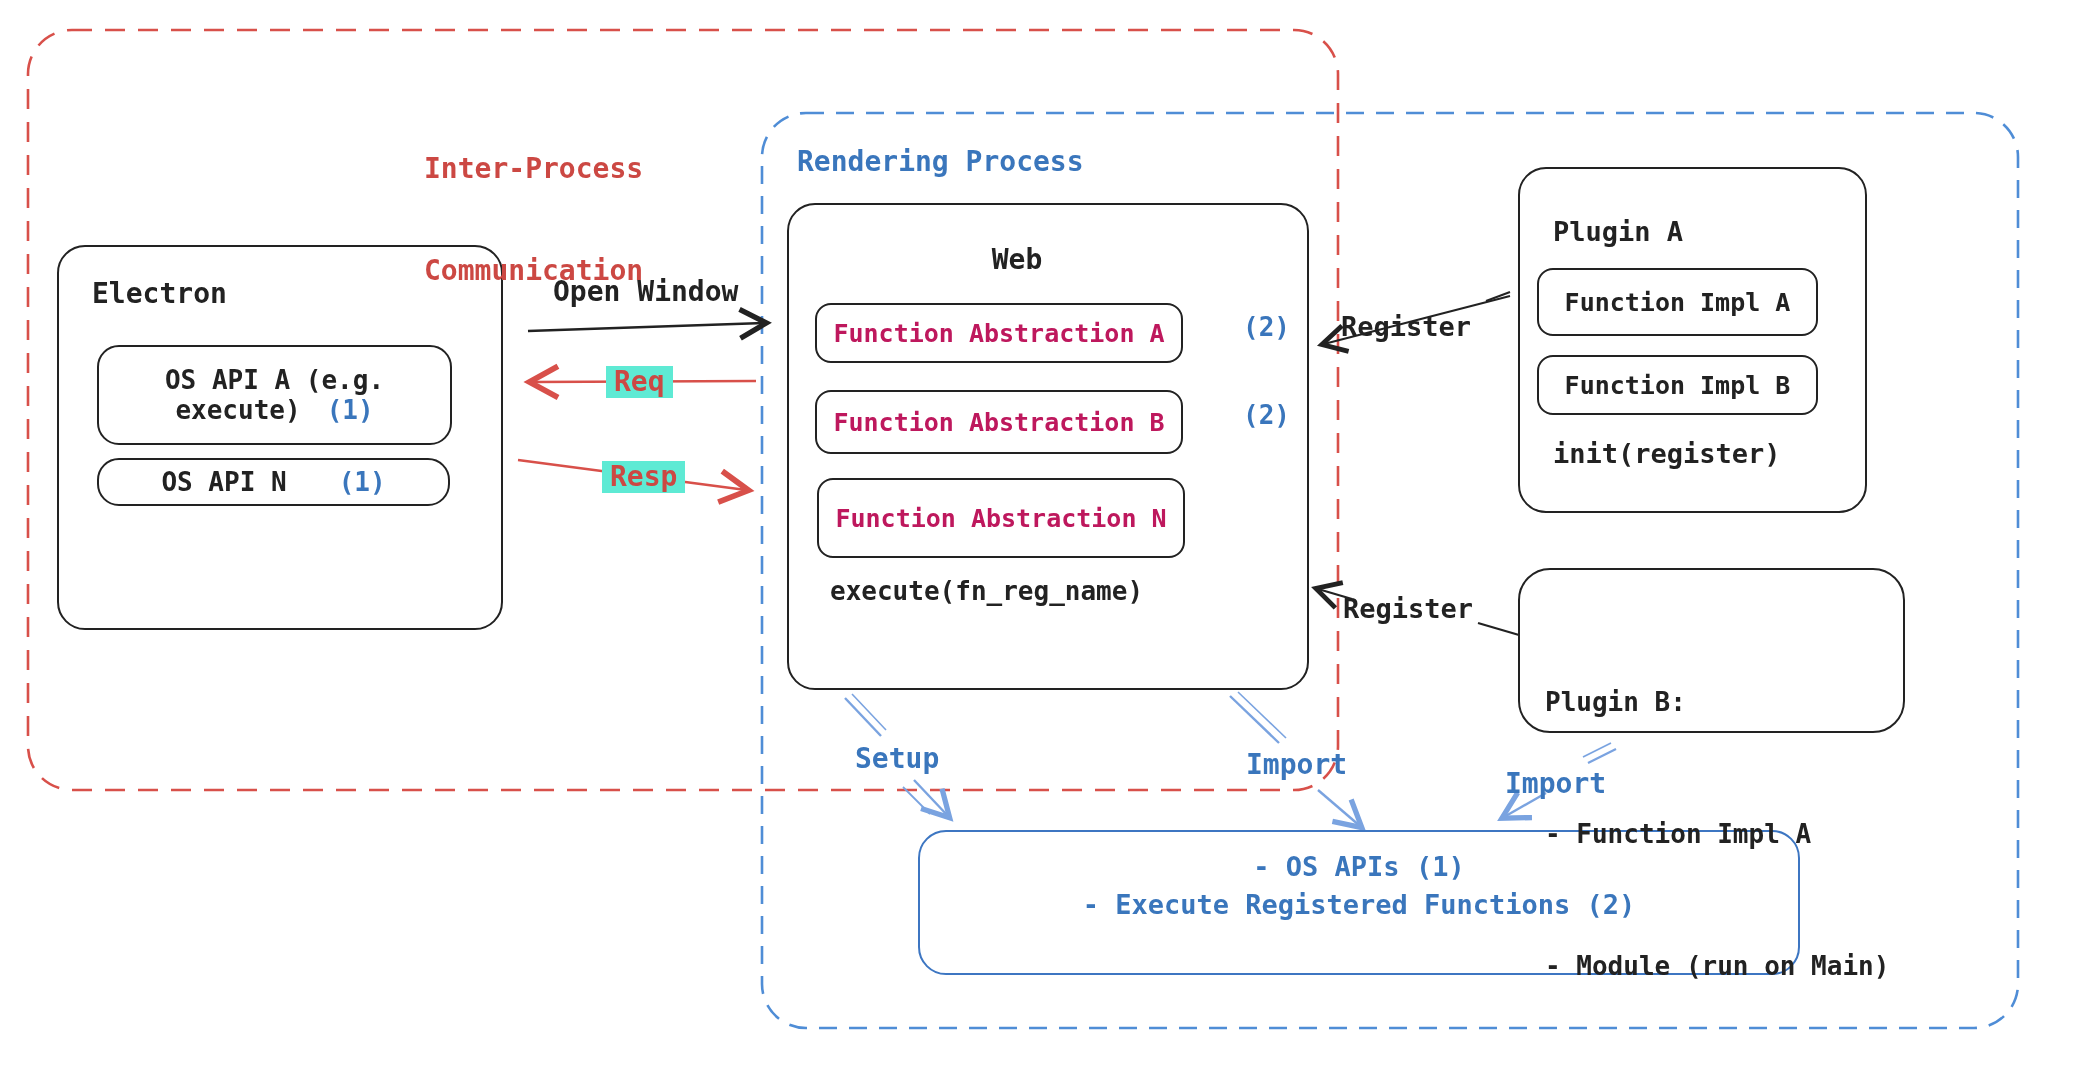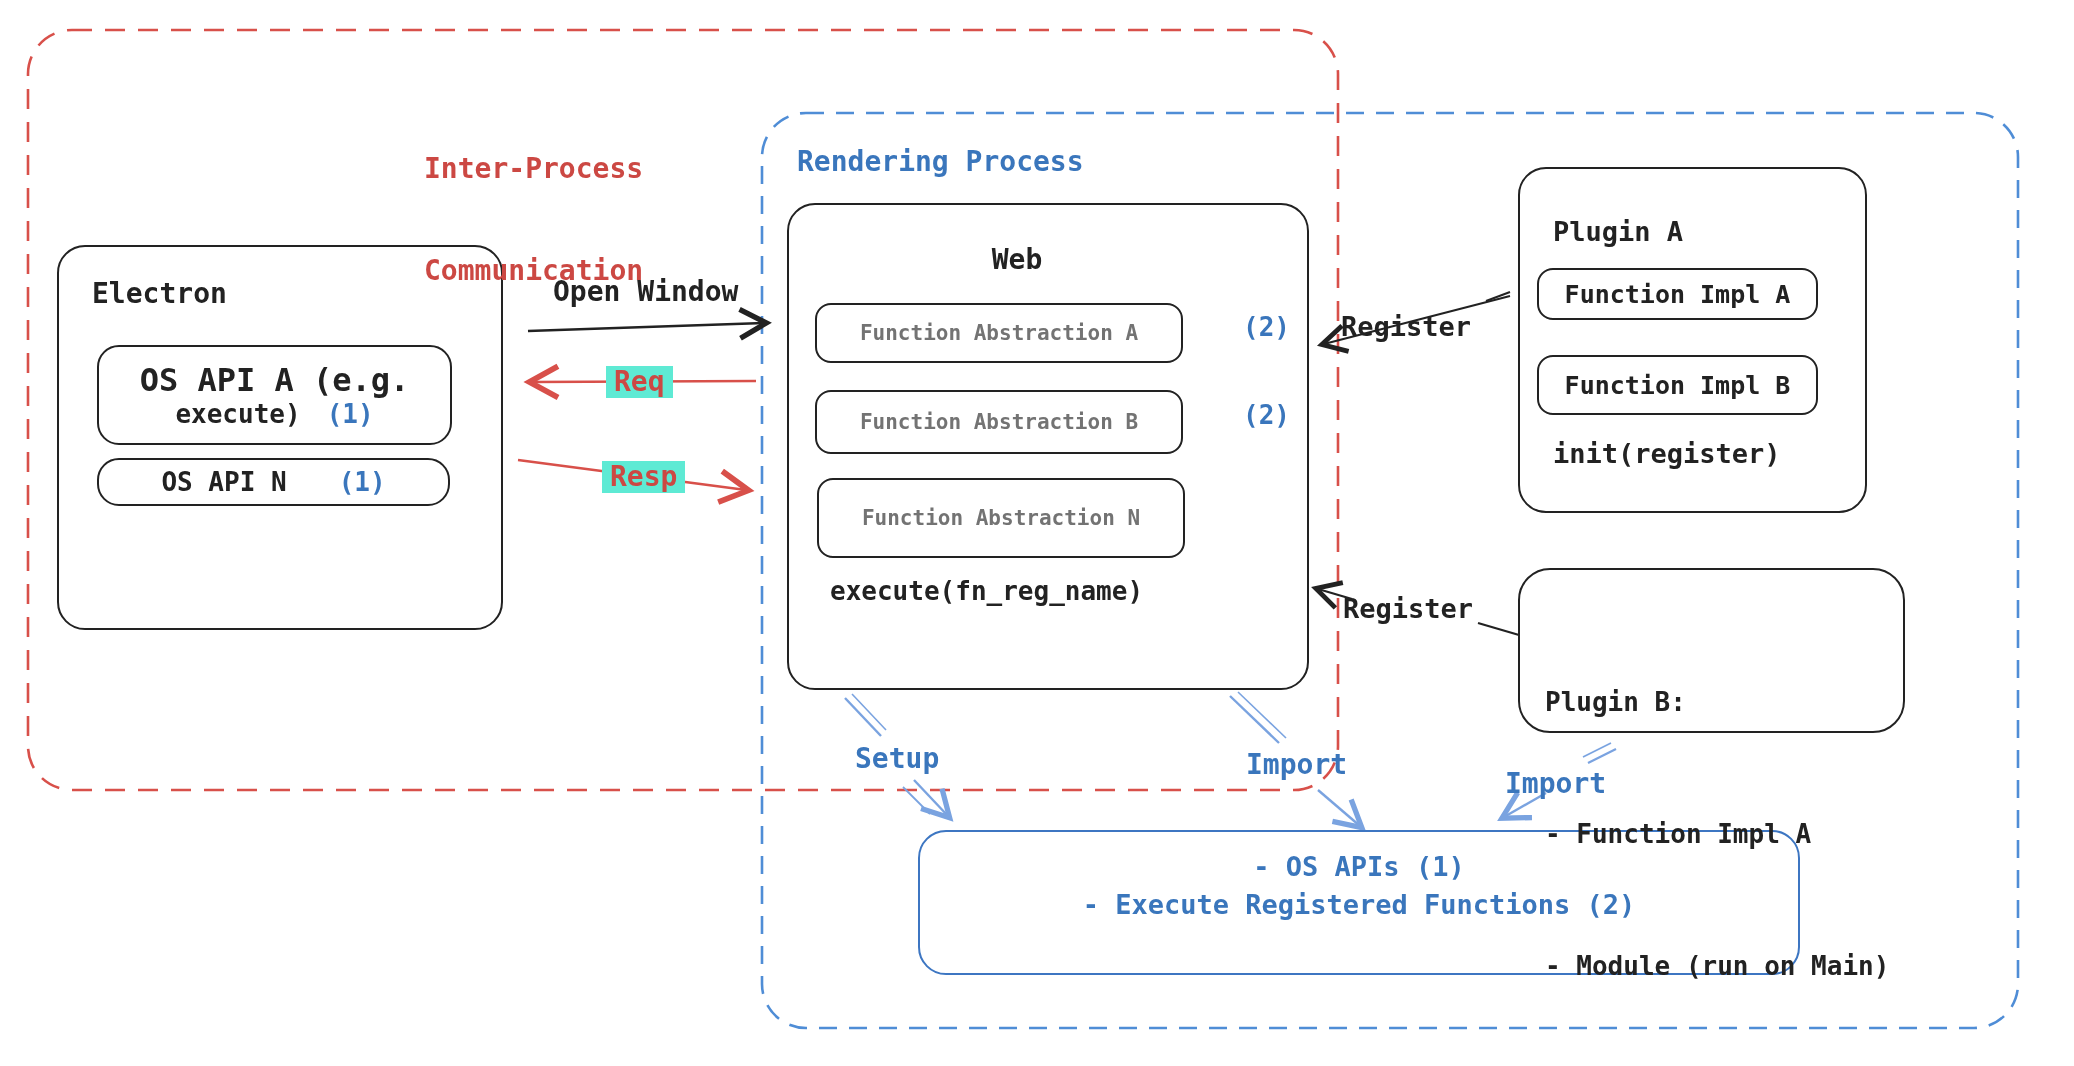--- a/index.html
+++ b/index.html
@@ -50,21 +50,21 @@
     position: absolute;
     border: 2.3px solid #3d76c2;
     border-radius: 28px;
     background: #ffffff;
     z-index: 2;
     box-sizing: border-box;
     text-align: center;
   }
   .core-line { color: #3a76bc; font-size: 27px; line-height: 38px; font-weight: bold; }
 
-  .fn-label { font-size: 21px; font-weight: bold; color: #737373; }
+  .fn-label { font-size: 25px; font-weight: bold; color: #be185d; }
   .tag { font-weight: bold; color: #3a76bc; }
 </style>
 </head>
 <body>
 
 <div id="stage">
 
   <svg class="layer" width="2074" height="1066" viewBox="0 0 2074 1066">
     <defs>
       <marker id="mk-ink" markerWidth="16" markerHeight="16" viewBox="0 0 16 16" refX="12" refY="8" orient="auto">
@@ -111,21 +111,21 @@
     <div>Inter-Process</div>
     <div>Communication</div>
   </div>
 
   <div class="label blue fw" style="left:797px; top:146px; font-size:28px;">Rendering Process</div>
 
   <div class="box" style="left:57px; top:245px; width:446px; height:385px;"></div>
   <div class="label fw ink" style="left:92px; top:278px; font-size:28px;">Electron</div>
 
   <div class="innerbox" style="left:97px; top:345px; width:355px; height:100px; border-radius:22px; flex-direction:column;">
-    <div style="font-size:32px; font-weight:bold;">OS API A (e.g.</div>
+    <div style="font-size:26px; font-weight:bold;">OS API A (e.g.</div>
     <div style="font-size:26px; font-weight:bold; display:flex; gap:26px;">
       <span>execute)</span>
       <span class="tag" style="font-size:26px;">(1)</span>
     </div>
   </div>
 
   <div class="innerbox" style="left:97px; top:458px; width:353px; height:48px; border-radius:22px; gap:52px;">
     <span style="font-size:26px; font-weight:bold;">OS API N</span>
     <span class="tag" style="font-size:26px;">(1)</span>
   </div>
@@ -152,21 +152,21 @@
   </div>
 
   <div class="label fw ink" style="left:830px; top:577px; font-size:26px;">execute(fn_reg_name)</div>
 
   <div class="label fw ink" style="left:1341px; top:311px; font-size:27px;">Register</div>
   <div class="label fw ink" style="left:1343px; top:593px; font-size:27px;">Register</div>
 
   <div class="box" style="left:1518px; top:167px; width:349px; height:346px;"></div>
   <div class="label fw ink" style="left:1553px; top:216px; font-size:27px;">Plugin A</div>
 
-  <div class="innerbox" style="left:1537px; top:268px; width:281px; height:52px;">
+  <div class="innerbox" style="left:1537px; top:268px; width:281px; height:68px;">
     <span style="font-size:25px; font-weight:bold;">Function Impl A</span>
   </div>
   <div class="innerbox" style="left:1537px; top:355px; width:281px; height:60px;">
     <span style="font-size:25px; font-weight:bold;">Function Impl B</span>
   </div>
   <div class="label fw ink" style="left:1553px; top:438px; font-size:27px;">init(register)</div>
 
   <div class="box" style="left:1518px; top:568px; width:387px; height:165px; border-radius:32px;"></div>
   <div class="label fw ink" style="left:1545px; top:592px; font-size:26px; line-height:44px;">
     <div>Plugin B:</div>

